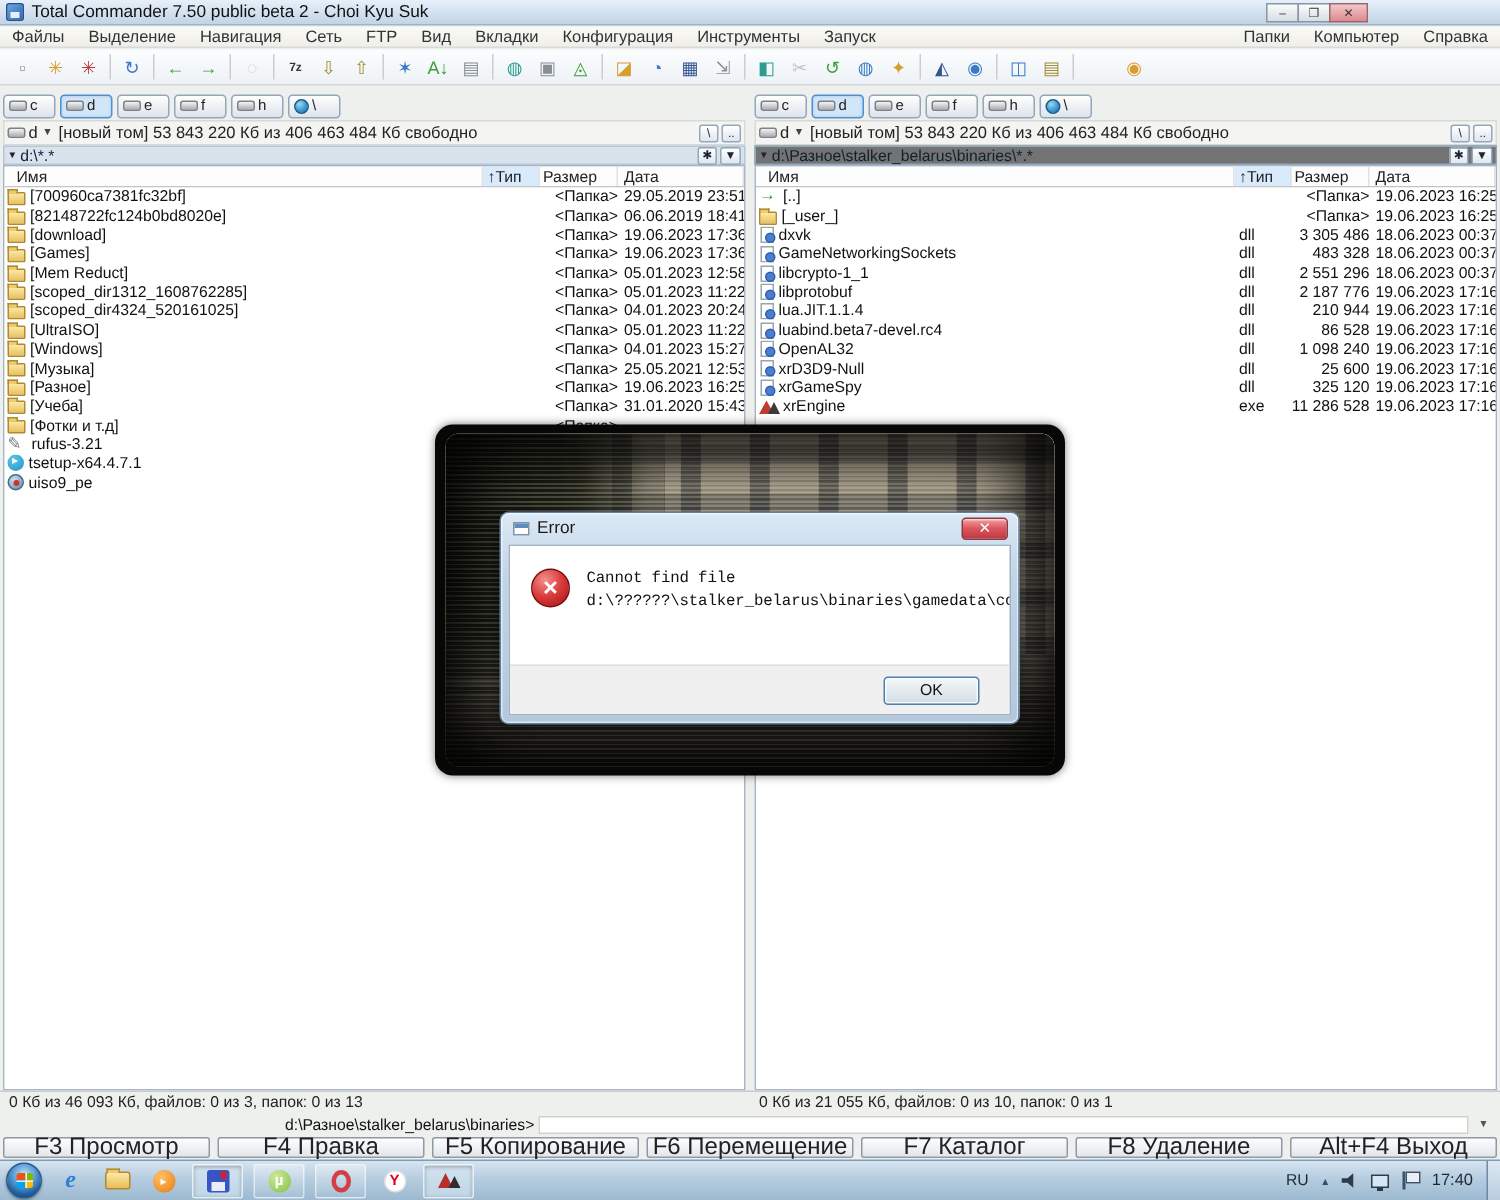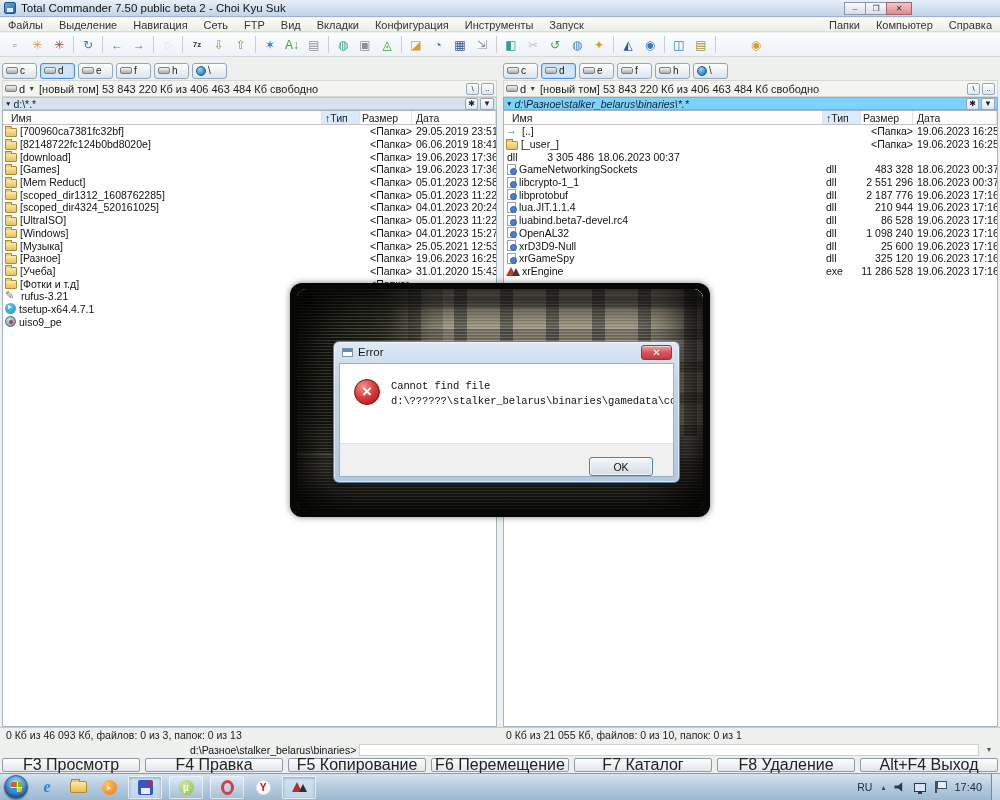--- a/index.html
+++ b/index.html
@@ -55,21 +55,21 @@
   .driverow { height:17px; display:flex; align-items:center; font-size:11px; color:#222;
     background:#f4f5f3; border:1px solid #d9d9d2; padding:0 2px; }
   .driverow .letter { margin:0 2px; }
   .caret { font-size:7px; color:#444; margin:0 4px 0 1px; }
   .smallbtn { min-width:13px; height:12px; border:1px solid #93a8bd; border-radius:2px;
     background:linear-gradient(#ffffff,#dfe6ee); font-size:8px; display:flex; align-items:center;
     justify-content:center; padding:0 2px; color:#223; margin-left:2px; }
 
   .pathbar { height:13px; display:flex; align-items:center; font-size:10.5px; color:#102030;
     background:#d8e3ee; border:1px solid #b7c7d7; padding:0 2px; }
-  .pathbar.active { background:#7dd3fc; border-color:#8fa9c0;font-style:italic; }
+  .pathbar.active { background:#737373; border-color:#8fa9c0; }
   .pathbar .pcaret { font-size:6.5px; margin-right:2px; color:#223; }
   .pathbar .spacer { flex:1; }
 
   .listwrap { flex:1; display:flex; flex-direction:column; border:1px solid #a7b5c3; background:#fff; overflow:hidden; }
   .fileheader { height:14px; display:flex; align-items:center; font-size:10.5px; color:#222;
     border-bottom:1px solid #c4c4c4; background:#fdfdfd; }
   .fileheader > div { height:100%; display:flex; align-items:center; border-right:1px solid #e2e2e2; }
   .h-name { flex:1; padding-left:8px; }
   .h-type { width:38px; padding-left:3px; background:#d8eafb; }
   .h-size { width:52px; padding-left:2px; }
@@ -199,21 +199,21 @@
   .dlg-client { position:absolute; left:5px; right:5px; top:21px; bottom:5px; background:#fff;
     border:1px solid #9fb1c3; overflow:hidden; }
   .dlg-content { display:flex; padding:15px 8px 6px 14px; }
   .err-ico { width:26px; height:26px; flex:none; border-radius:50%;
     background:radial-gradient(circle at 35% 28%,#f29090 0%,#da3c3c 48%,#a11212 100%);
     border:1px solid #7c0f0f; color:#fff; font-size:17px; font-weight:bold;
     display:flex; align-items:center; justify-content:center; line-height:24px; }
   .err-text { margin-left:11px; font-size:10.5px; color:#111; line-height:14.5px; letter-spacing:-0.1px;font-family:Liberation Mono, monospace; }
   .err-text .nowrap { white-space:nowrap; }
   .dlg-footer { position:absolute; left:0; right:0; bottom:0; height:33px; background:#f0f0f0;
-    border-top:1px solid #e0e0e0; display:flex; align-items:flex-end; justify-content:flex-end; padding-right:20px; }
+    border-top:1px solid #e0e0e0; display:flex; align-items:center; justify-content:flex-end; padding-right:20px; }
   .ok-btn { width:64px; height:19px; border:1px solid #4f7fae; border-radius:3px;
     background:linear-gradient(#f3f7fb 0%,#e3e9ef 50%,#d4dce4 100%);
     font-size:10.5px; color:#111; display:flex; align-items:center; justify-content:center;
     box-shadow:inset 0 0 0 1px rgba(255,255,255,.8); }
 </style>
 </head>
 <body>
 
 <div id="screen">
 
@@ -552,20 +552,24 @@
         <div class="frow">
             <div class="c-name">
               <span class="ic ic-folder"></span>
               <span>[_user_]</span>
             </div>
             <div class="c-type"></div>
             <div class="c-size">&lt;Папка&gt;</div>
             <div class="c-date">19.06.2023 16:25</div>
           </div>
         <div class="frow">
+            <div class="c-name">
+              <span class="ic ic-dll"></span>
+              <span>dxvk</span>
+            </div>
             <div class="c-type">dll</div>
             <div class="c-size">3 305 486</div>
             <div class="c-date">18.06.2023 00:37</div>
           </div>
         <div class="frow">
             <div class="c-name">
               <span class="ic ic-dll"></span>
               <span>GameNetworkingSockets</span>
             </div>
             <div class="c-type">dll</div>

